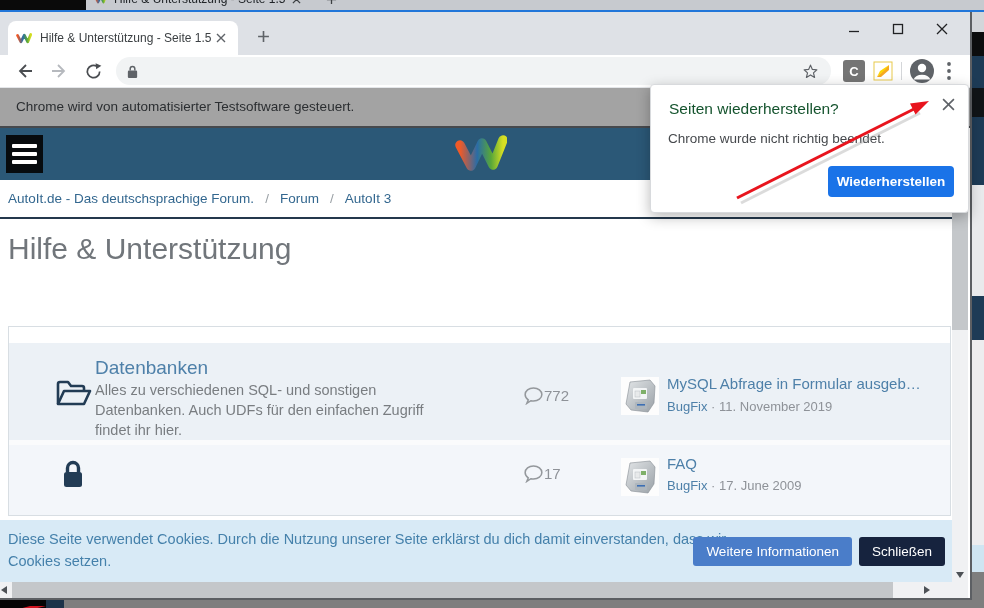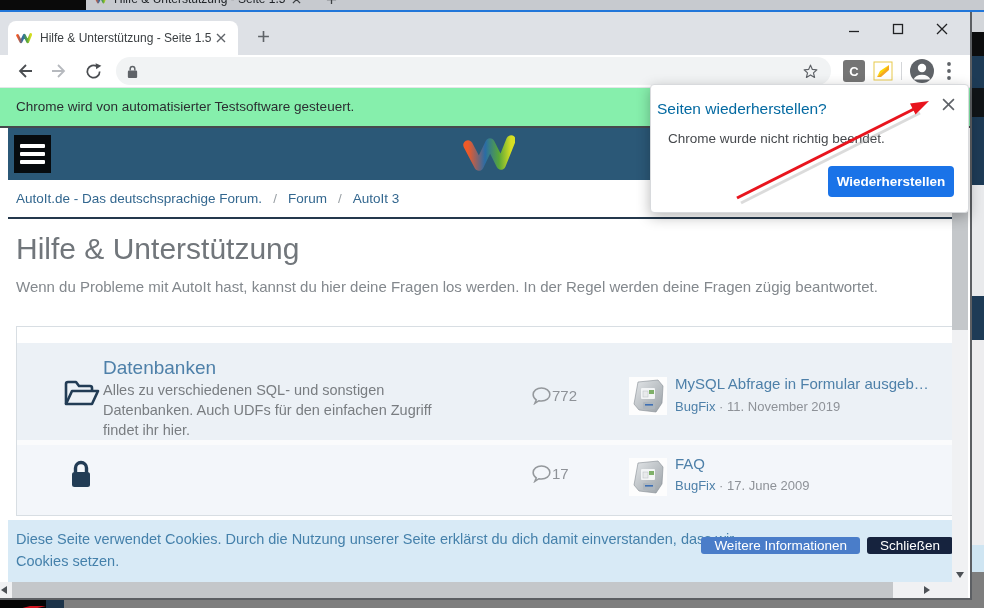--- a/index.html
+++ b/index.html
@@ -30,25 +30,25 @@
 
   .toolbar{left:0;top:43px;width:970px;height:33px;background:#fff;border-bottom:1px solid #e4e6e9;display:flex;align-items:center;padding:0 8px;box-sizing:border-box;}
   .nav-ic{width:28px;height:28px;margin:0 3px;}
   .omnibox{flex:1;height:28px;background:#f1f3f4;border-radius:14px;display:flex;align-items:center;margin:0 6px;padding:0 10px;box-sizing:border-box;}
   .url{font-size:14px;white-space:nowrap;overflow:hidden;}
   .url .dom{color:#202124;}
   .url .pth{color:#54575b;}
   .ext-c{width:22px;height:22px;background:#757575;color:#fff;border-radius:3px;font-size:13px;font-weight:bold;display:flex;align-items:center;justify-content:center;margin:0 6px;}
   .tb-sep{width:1px;height:18px;background:#d4d6d9;margin:0 6px;}
 
-  .infobar{left:0;top:76px;width:970px;height:40px;background:#86efac;border-bottom:2px solid #46494d;box-sizing:border-box;}
+  .infobar{left:0;top:76px;width:970px;height:40px;background:#a3a3a3;border-bottom:2px solid #46494d;box-sizing:border-box;}
   .infobar span{display:block;padding:11px 0 0 16px;font-size:13.5px;color:#2b2e31;}
 
   
-  .page{left:8px;top:116px;width:952px;height:454px;background:#fff;overflow:hidden;}
+  .page{left:0;top:116px;width:952px;height:454px;background:#fff;overflow:hidden;}
   .site-header{position:absolute;left:0;top:0;width:952px;height:52px;background:#2b5877;}
   .hamburger{position:absolute;left:6px;top:7px;width:37px;height:38px;background:#070b0e;display:flex;flex-direction:column;justify-content:center;align-items:center;gap:4px;cursor:pointer;}
   .hamburger i{display:block;width:25px;height:4px;background:#fff;border-radius:1px;}
   .logo{position:absolute;left:455px;top:5px;cursor:pointer;}
   .crumbbar{position:absolute;left:0;top:52px;width:952px;height:39px;background:#fff;border-bottom:2px solid #24384c;box-sizing:border-box;font-size:13.5px;display:flex;align-items:center;padding-left:8px;}
   .crumb{color:#33678f;cursor:pointer;}
   .crumb-sep{color:#9aa0a5;margin:0 11px;}
   .h1{position:absolute;left:8px;top:104px;font-size:30px;color:#71767b;}
   .subtitle{position:absolute;left:8px;top:150px;font-size:15px;color:#83888d;}
 
@@ -62,38 +62,38 @@
   .bdesc{position:absolute;left:86px;top:37px;width:360px;font-size:14.5px;line-height:20px;color:#797d81;}
   .replies{position:absolute;left:514px;display:flex;align-items:center;color:#8e9298;font-size:15px;}
   .lp-title{position:absolute;left:658px;font-size:15px;color:#4e80a9;white-space:nowrap;overflow:hidden;max-width:275px;cursor:pointer;}
   .lp-by{position:absolute;left:658px;font-size:13px;color:#8e9298;}
   .lp-by .auth{color:#4e80a9;cursor:pointer;}
   .avatar{position:absolute;left:612px;width:38px;height:38px;cursor:pointer;}
 
   .cookie{position:absolute;left:0;top:392px;width:952px;height:62px;background:#d8eaf6;}
   .cookie-text{position:absolute;left:8px;top:8px;width:722px;font-size:14.5px;line-height:22px;color:#4581ab;}
   .cookie-btns{position:absolute;right:7px;top:17px;display:flex;gap:7px;}
-  .cbtn{height:17px;border:none;border-radius:3px;color:#fff;font-size:13.5px;font-family:inherit;padding:0 13px;cursor:pointer;}
+  .cbtn{height:29px;border:none;border-radius:3px;color:#fff;font-size:13.5px;font-family:inherit;padding:0 13px;cursor:pointer;}
   .cbtn.info{background:#4a7dc9;}
   .cbtn.close{background:#16233e;}
 
   
   .vsb{left:952px;top:116px;width:16px;height:454px;background:#f0f1f3;}
   .hsb{left:0;top:570px;width:952px;height:16px;background:#f0f1f3;}
   .thumb{position:absolute;background:#c4c7ca;}
   .tri{position:absolute;width:0;height:0;border:4px solid transparent;}
   .tri.up{left:4px;top:4px;border-bottom:6px solid #4d5156;border-top:none;}
   .tri.down{left:4px;bottom:4px;border-top:6px solid #4d5156;border-bottom:none;}
   .tri.left{left:1px;top:4px;border-right:6px solid #4d5156;border-left:none;}
   .tri.right{right:22px;top:4px;border-left:6px solid #4d5156;border-right:none;}
   .sbcorner{left:952px;top:570px;width:16px;height:16px;background:#f0f1f3;}
 
   
   .popup{left:650px;top:84px;width:319px;height:129px;background:#fff;border:1px solid #d8dadd;border-radius:4px;box-shadow:0 4px 14px rgba(0,0,0,.28);box-sizing:border-box;z-index:50;}
-  .popup-title{position:absolute;left:6px;top:15px;font-size:15.5px;color:#0369a1;}
+  .popup-title{position:absolute;left:18px;top:15px;font-size:15.5px;color:#14532d;}
   .popup-body{position:absolute;left:17px;top:46px;font-size:13.5px;color:#46494d;}
   .popup-x{position:absolute;right:10px;top:9px;width:20px;height:20px;}
   .restore-btn{position:absolute;right:14px;bottom:15px;width:126px;height:31px;background:#1a73e8;border:none;border-radius:4px;color:#fff;font-weight:bold;font-size:13.5px;font-family:inherit;cursor:pointer;}
 
   .anno{left:0;top:0;width:984px;height:608px;pointer-events:none;z-index:60;}
 </style>
 </head>
 <body>
 
 <div id="screen">
@@ -271,21 +271,20 @@
 
       <div class="crumbbar">
         <span class="crumb">AutoIt.de - Das deutschsprachige Forum.</span>
         <span class="crumb-sep">/</span>
         <span class="crumb">Forum</span>
         <span class="crumb-sep">/</span>
         <span class="crumb">AutoIt 3</span>
       </div>
 
       <div class="h1">Hilfe &amp; Unterstützung</div>
-      <div class="subtitle">Wenn du Probleme mit AutoIt hast, kannst du hier deine Fragen los werden. In der Regel werden deine Fragen zügig beantwortet.</div>
 
       <div class="board-box">
         <div class="box-pad"></div>
 
         <div class="brow row1">
           <svg class="abs" style="left:46px;top:36px" width="38" height="30" viewBox="0 0 38 30">
               <path d="M3 25 V5 a2 2 0 0 1 2-2 H13 l3 4 H27 a2 2 0 0 1 2 2 v3" fill="none" stroke="#223c55" stroke-width="2.6" stroke-linejoin="round"></path>
               <path d="M3 25 L9 12 H35 L29 25 Z" fill="none" stroke="#223c55" stroke-width="2.6" stroke-linejoin="round"></path>
             </svg>
           <a class="blink abs" style="left:86px;top:14px">Datenbanken</a>

